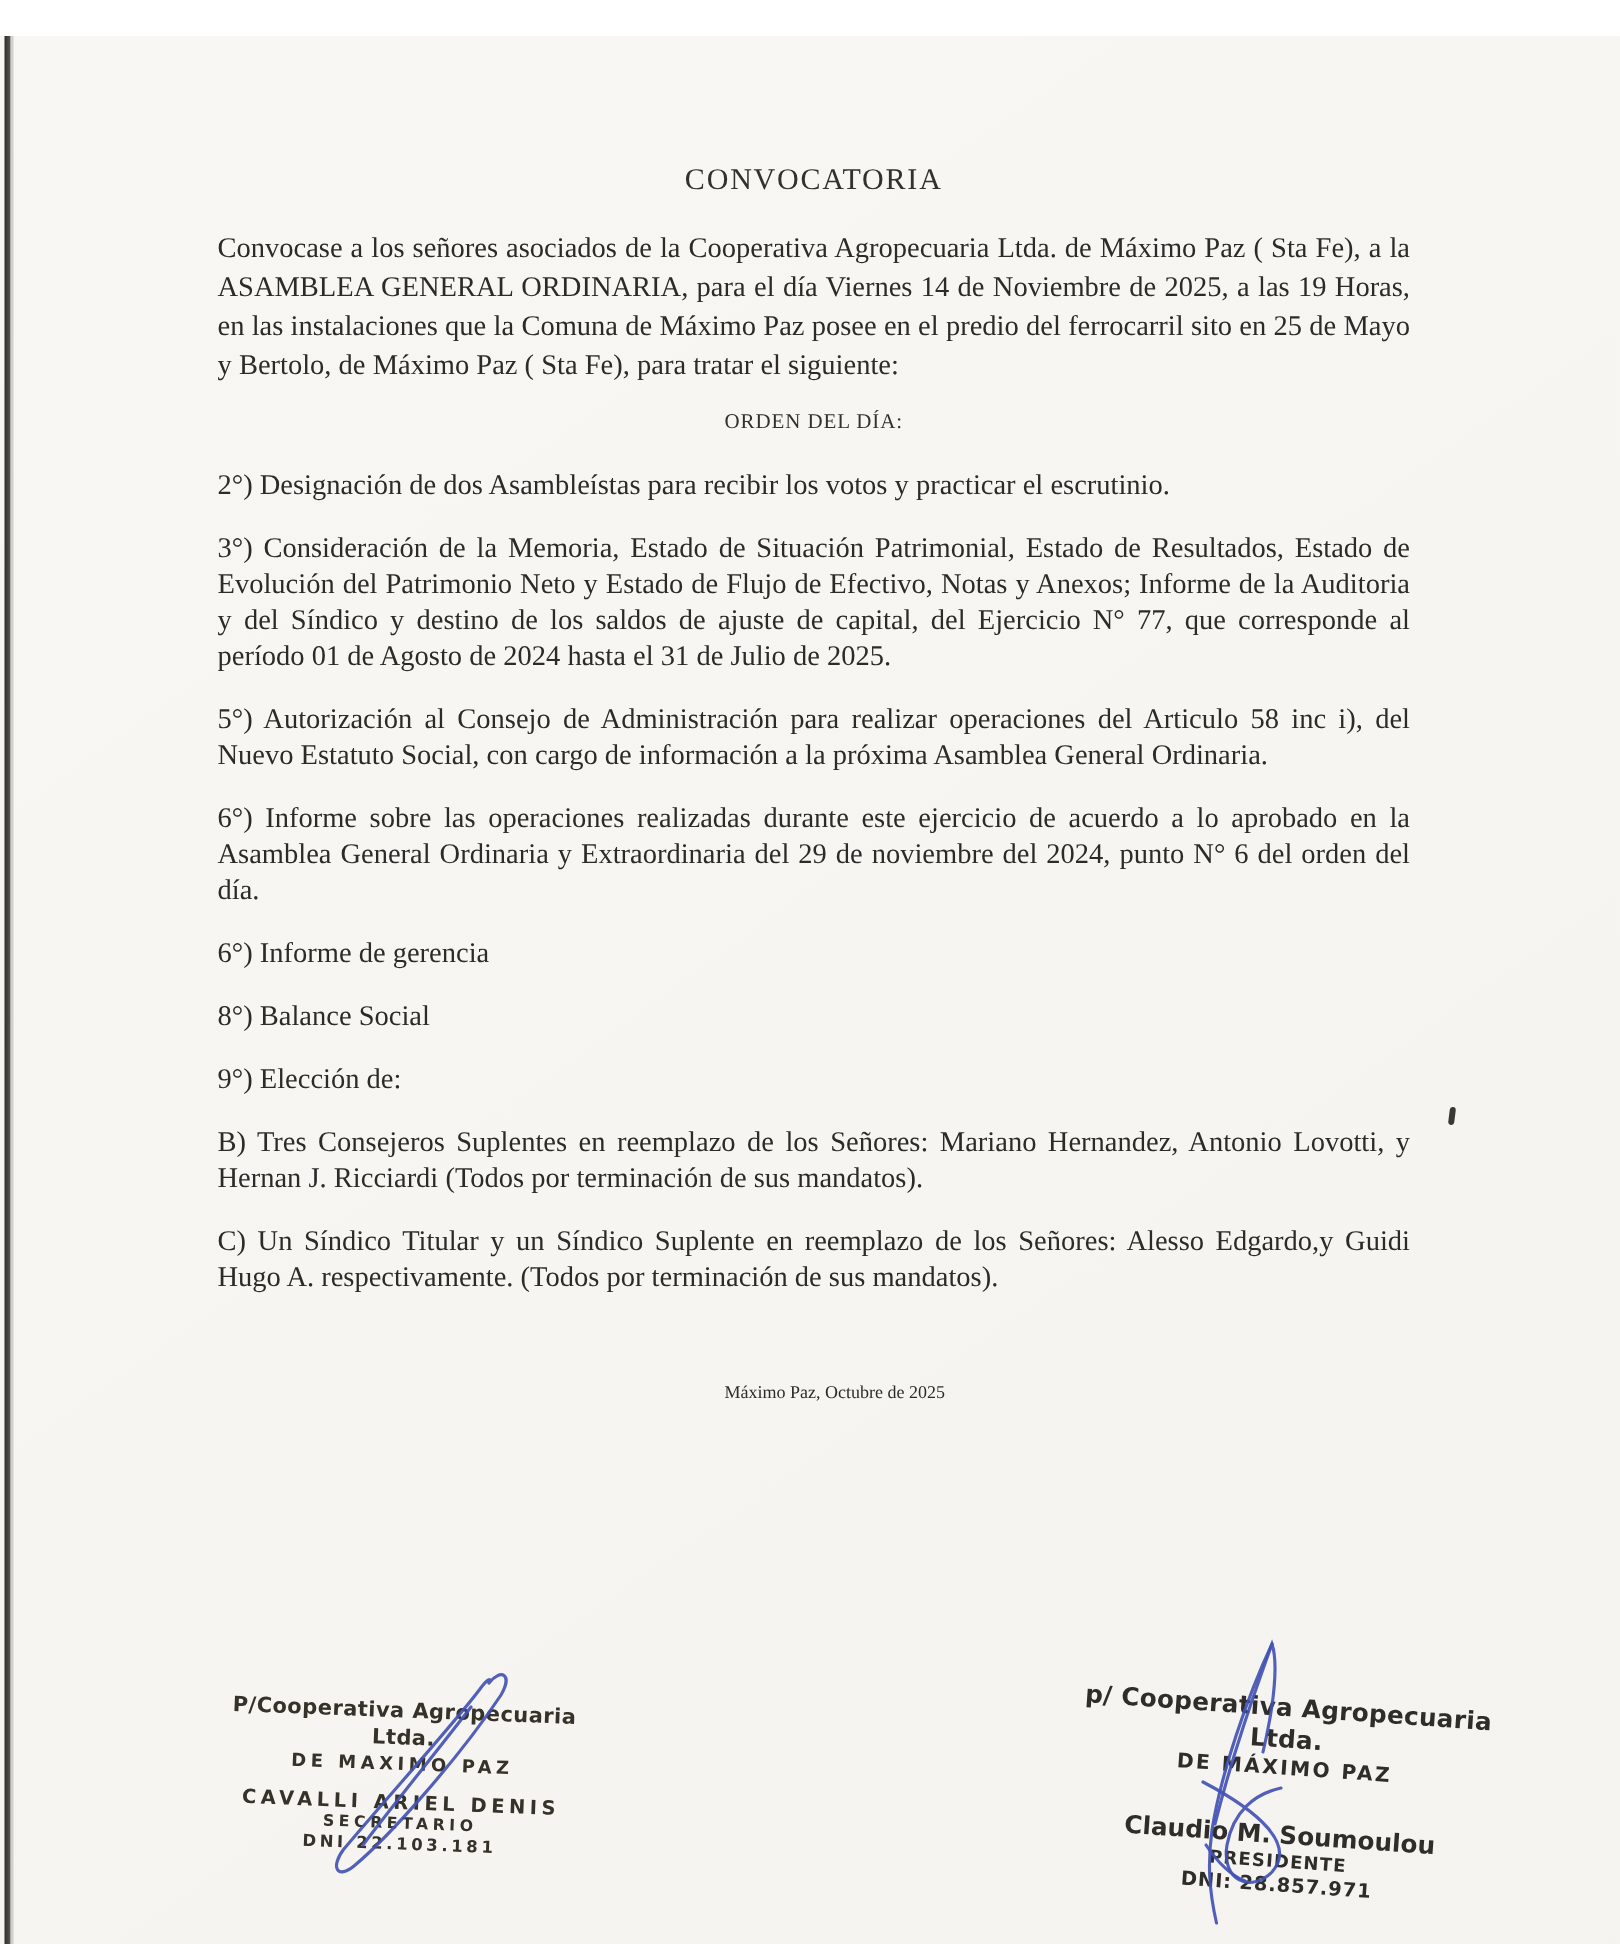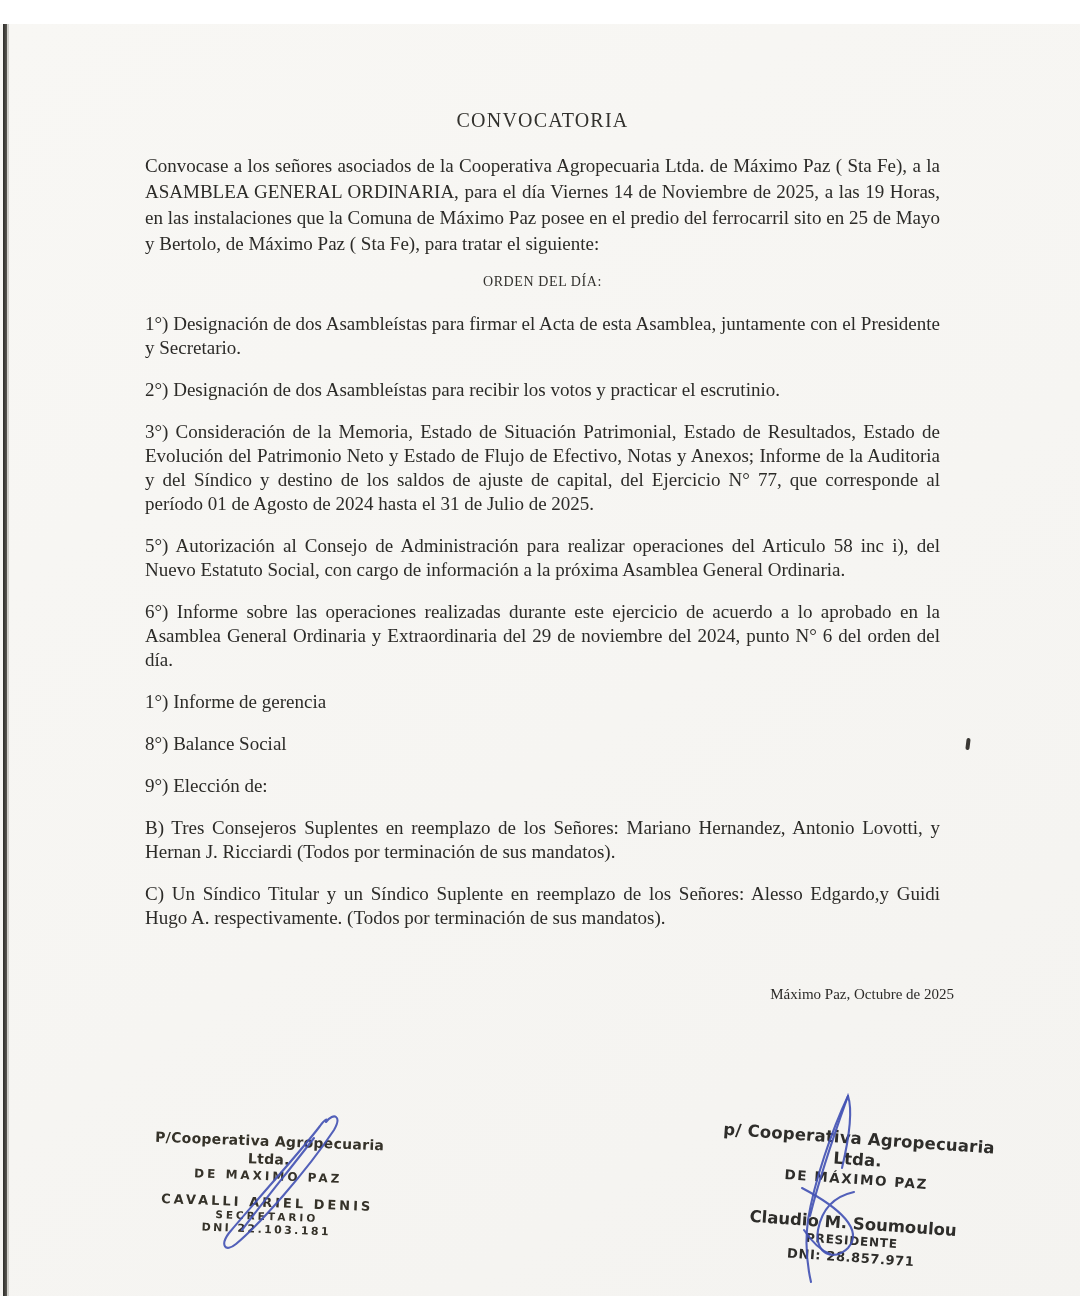--- a/index.html
+++ b/index.html
@@ -47,22 +47,22 @@
   .agenda-title {
     margin: 13px 0 0 0; font-size: 14px; font-weight: normal;
     text-align: center; letter-spacing: .6px; line-height: 24px;
     color: #32312d;
   }
   p.item {
     margin: 18px 0 0 0;
     font-size: 19px; line-height: 24px; text-align: justify;
   }
   .dateline {
-    margin: 52px 0 0 0; font-size: 15px; line-height: 24px;
-    text-align: right; transform: translateX(14px);
+    margin: 52px 0 0 0; font-size: 12px; line-height: 24px;
+    text-align: center; transform: translateX(14px);
   }
   
   .sig-block { position: absolute; text-align: center; }
   .sig-left {
     left: 142px; top: 1108px; width: 252px;
     transform: rotate(2.2deg);
     font-family: "DejaVu Sans", "Liberation Sans", sans-serif;
     color: #353229;
   }
   .sig-left .org1 { font-size: 14px; font-weight: bold; letter-spacing: .3px; line-height: 18px; }
@@ -97,26 +97,25 @@
   <div class="edge-bottom"></div>
   <div class="speck"></div>
 
   <div class="content">
     <h1 class="doc-title">CONVOCATORIA</h1>
 
     <p class="intro">Convocase a los señores asociados de la Cooperativa Agropecuaria Ltda. de Máximo Paz ( Sta Fe), a la ASAMBLEA GENERAL ORDINARIA, para el día Viernes 14 de Noviembre de 2025, a las 19 Horas, en las instalaciones que la Comuna de Máximo Paz posee en el predio del ferrocarril sito en 25 de Mayo y Bertolo, de Máximo Paz ( Sta Fe), para tratar el siguiente:</p>
 
     <h2 class="agenda-title">ORDEN DEL DÍA:</h2>
 
-    <p class="item">1°) Designación de dos Asambleístas para firmar el Acta de esta Asamblea, juntamente con el Presidente y Secretario.</p>
     <p class="item">2°) Designación de dos Asambleístas para recibir los votos y practicar el escrutinio.</p>
     <p class="item">3°) Consideración de la Memoria, Estado de Situación Patrimonial, Estado de Resultados, Estado de Evolución del Patrimonio Neto y Estado de Flujo de Efectivo, Notas y Anexos; Informe de la Auditoria y del Síndico y destino de los saldos de ajuste de capital, del Ejercicio N° 77, que corresponde al período 01 de Agosto de 2024 hasta el 31 de Julio de 2025.</p>
     <p class="item">5°) Autorización al Consejo de Administración para realizar operaciones del Articulo 58 inc i), del Nuevo Estatuto Social, con cargo de información a la próxima Asamblea General Ordinaria.</p>
     <p class="item">6°) Informe sobre las operaciones realizadas durante este ejercicio de acuerdo a lo aprobado en la Asamblea General Ordinaria y Extraordinaria del 29 de noviembre del 2024, punto N° 6 del orden del día.</p>
-    <p class="item">1°) Informe de gerencia</p>
+    <p class="item">6°) Informe de gerencia</p>
     <p class="item">8°) Balance Social</p>
     <p class="item">9°) Elección de:</p>
 
     <p class="item">B)  Tres Consejeros Suplentes en reemplazo de los Señores: Mariano Hernandez,  Antonio Lovotti,  y Hernan J. Ricciardi (Todos por terminación de sus mandatos).</p>
     <p class="item">C)  Un Síndico Titular y un Síndico Suplente en reemplazo de los Señores: Alesso Edgardo,y Guidi Hugo A. respectivamente. (Todos por terminación de sus mandatos).</p>
 
     <p class="dateline">Máximo Paz, Octubre de 2025</p>
   </div>
 
   <div class="sig-block sig-left">

